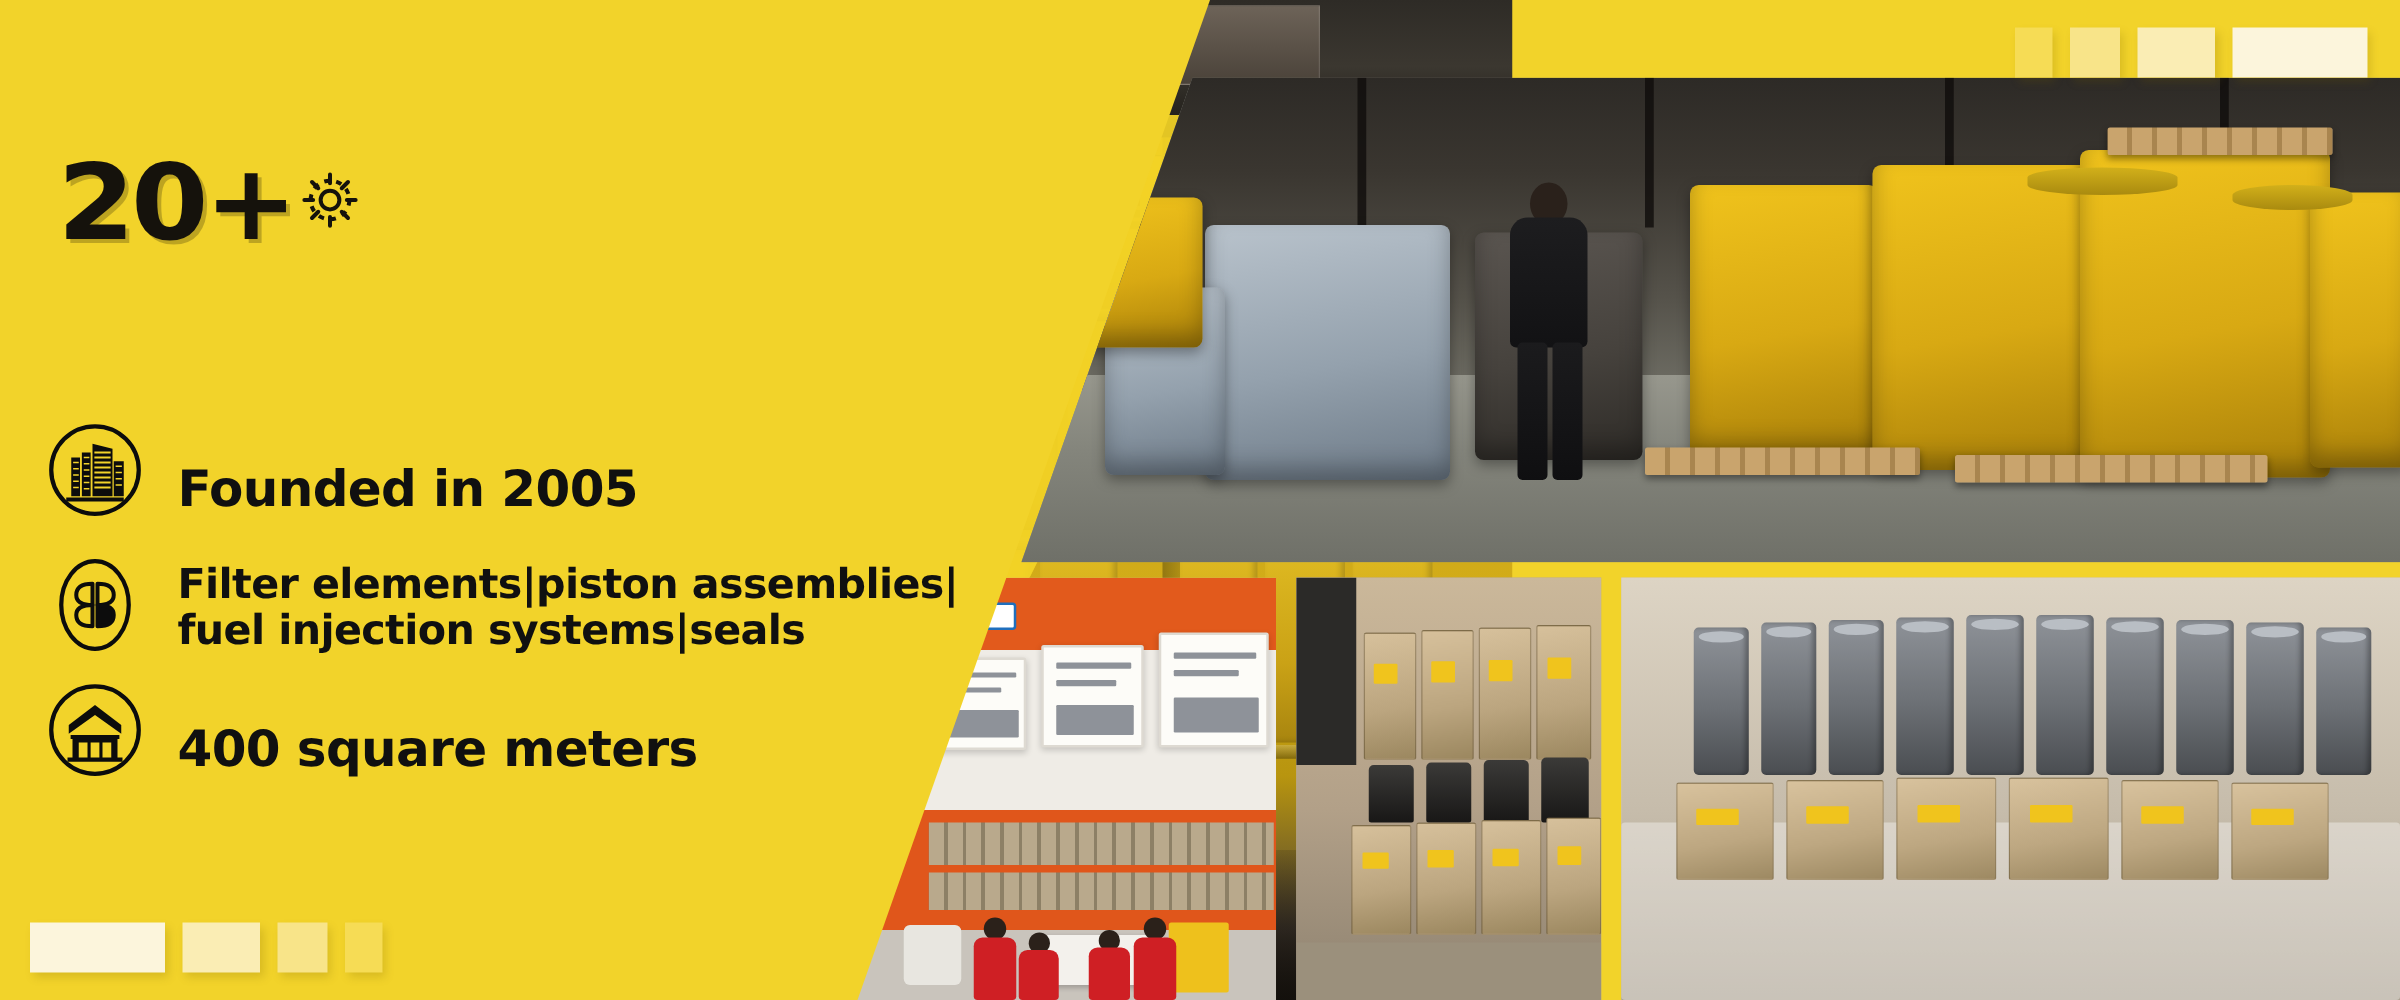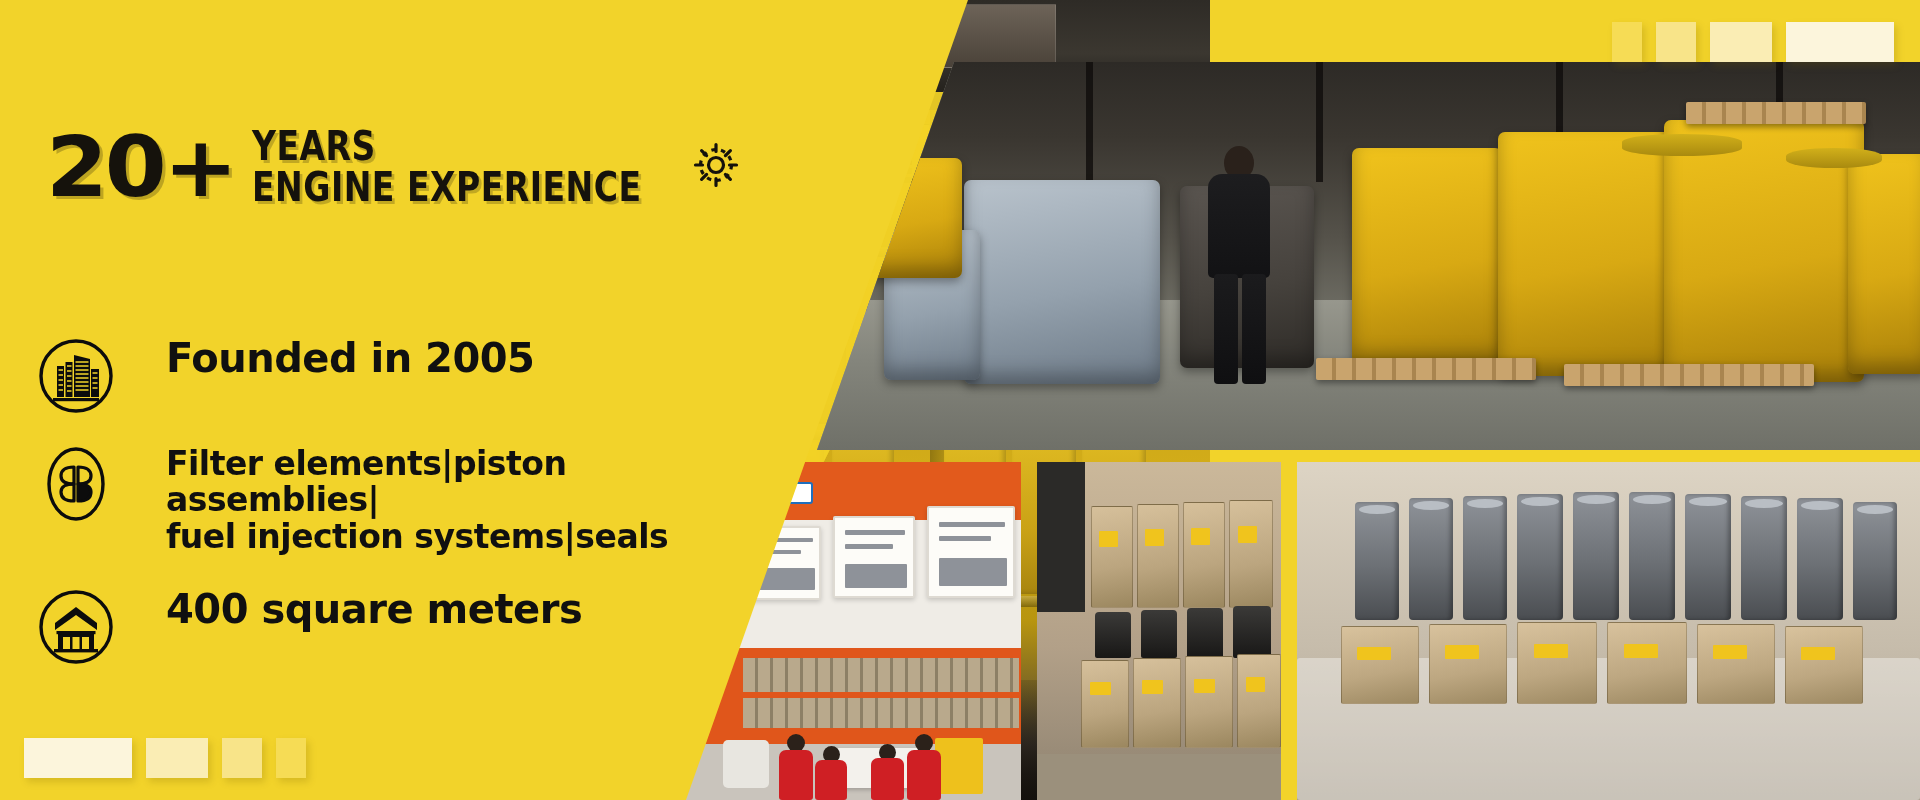--- a/index.html
+++ b/index.html
@@ -230,29 +230,29 @@
     font-weight:700; font-size:40px; line-height:1.02; letter-spacing:.5px;
     color:#15120c; transform:scaleX(.92); transform-origin:left center;
     text-shadow:3px 3px 0 rgba(0,0,0,.20);
     white-space:nowrap;
   }
   .h-line.l2 { font-size:40px; }
   .gear { margin-left:16px; align-self:center; }
 
   
   .features { position:absolute; left:38px; top:338px; width:740px; }
-  .frow { display:flex; align-items:flex-start; margin-bottom:32px;gap:24px; }
+  .frow { display:flex; align-items:flex-end; margin-bottom:32px; }
   .ficon { width:76px; height:76px; flex:0 0 76px; margin-right:28px; }
   .ftext {
     font-family:"DejaVu Sans", sans-serif;
     font-weight:700; font-size:40px; line-height:1.04; color:#101010;
     letter-spacing:-.5px;
   }
   .ftext.small { font-size:33px; line-height:1.1; }
-  .frow.two { margin-bottom:34px; }
+  .frow.two { margin-bottom:24px; }
 </style>
 </head>
 <body>
 
 <div id="stage">
 
   <div class="bg-photo">
     <div class="ceiling"></div>
     <div class="ceil-beam" style="left:180px"></div>
     <div class="ceil-beam" style="left:470px"></div>
@@ -453,24 +453,20 @@
     <span class="sw" style="width:62px;background:#FAEDB4"></span>
     <span class="sw" style="width:40px;background:#F8E489"></span>
     <span class="sw" style="width:30px;background:#F6DC55"></span>
   </div>
 
   <div class="content">
 
     <div class="headline">
       <div class="line-20">
         <span class="num20">20+</span>
-        <span class="stacked">
-          <span class="h-line">YEARS</span>
-          <span class="h-line l2">ENGINE EXPERIENCE</span>
-        </span>
         <span class="gear">
           <svg width="48" height="48" viewBox="0 0 48 48" fill="none" stroke="#15120c" stroke-width="3.2">
             <circle cx="24" cy="24" r="7.5"></circle>
             <path d="M24 3.5v7 M24 37.5v7 M3.5 24h7 M37.5 24h7
                      M9.6 9.6l5 5 M33.4 33.4l5 5 M38.4 9.6l-5 5 M14.6 33.4l-5 5" stroke-linecap="round"></path>
             <circle cx="24" cy="24" r="15.5" stroke-dasharray="4.5 5.2"></circle>
           </svg>
         </span>
       </div>
     </div>

